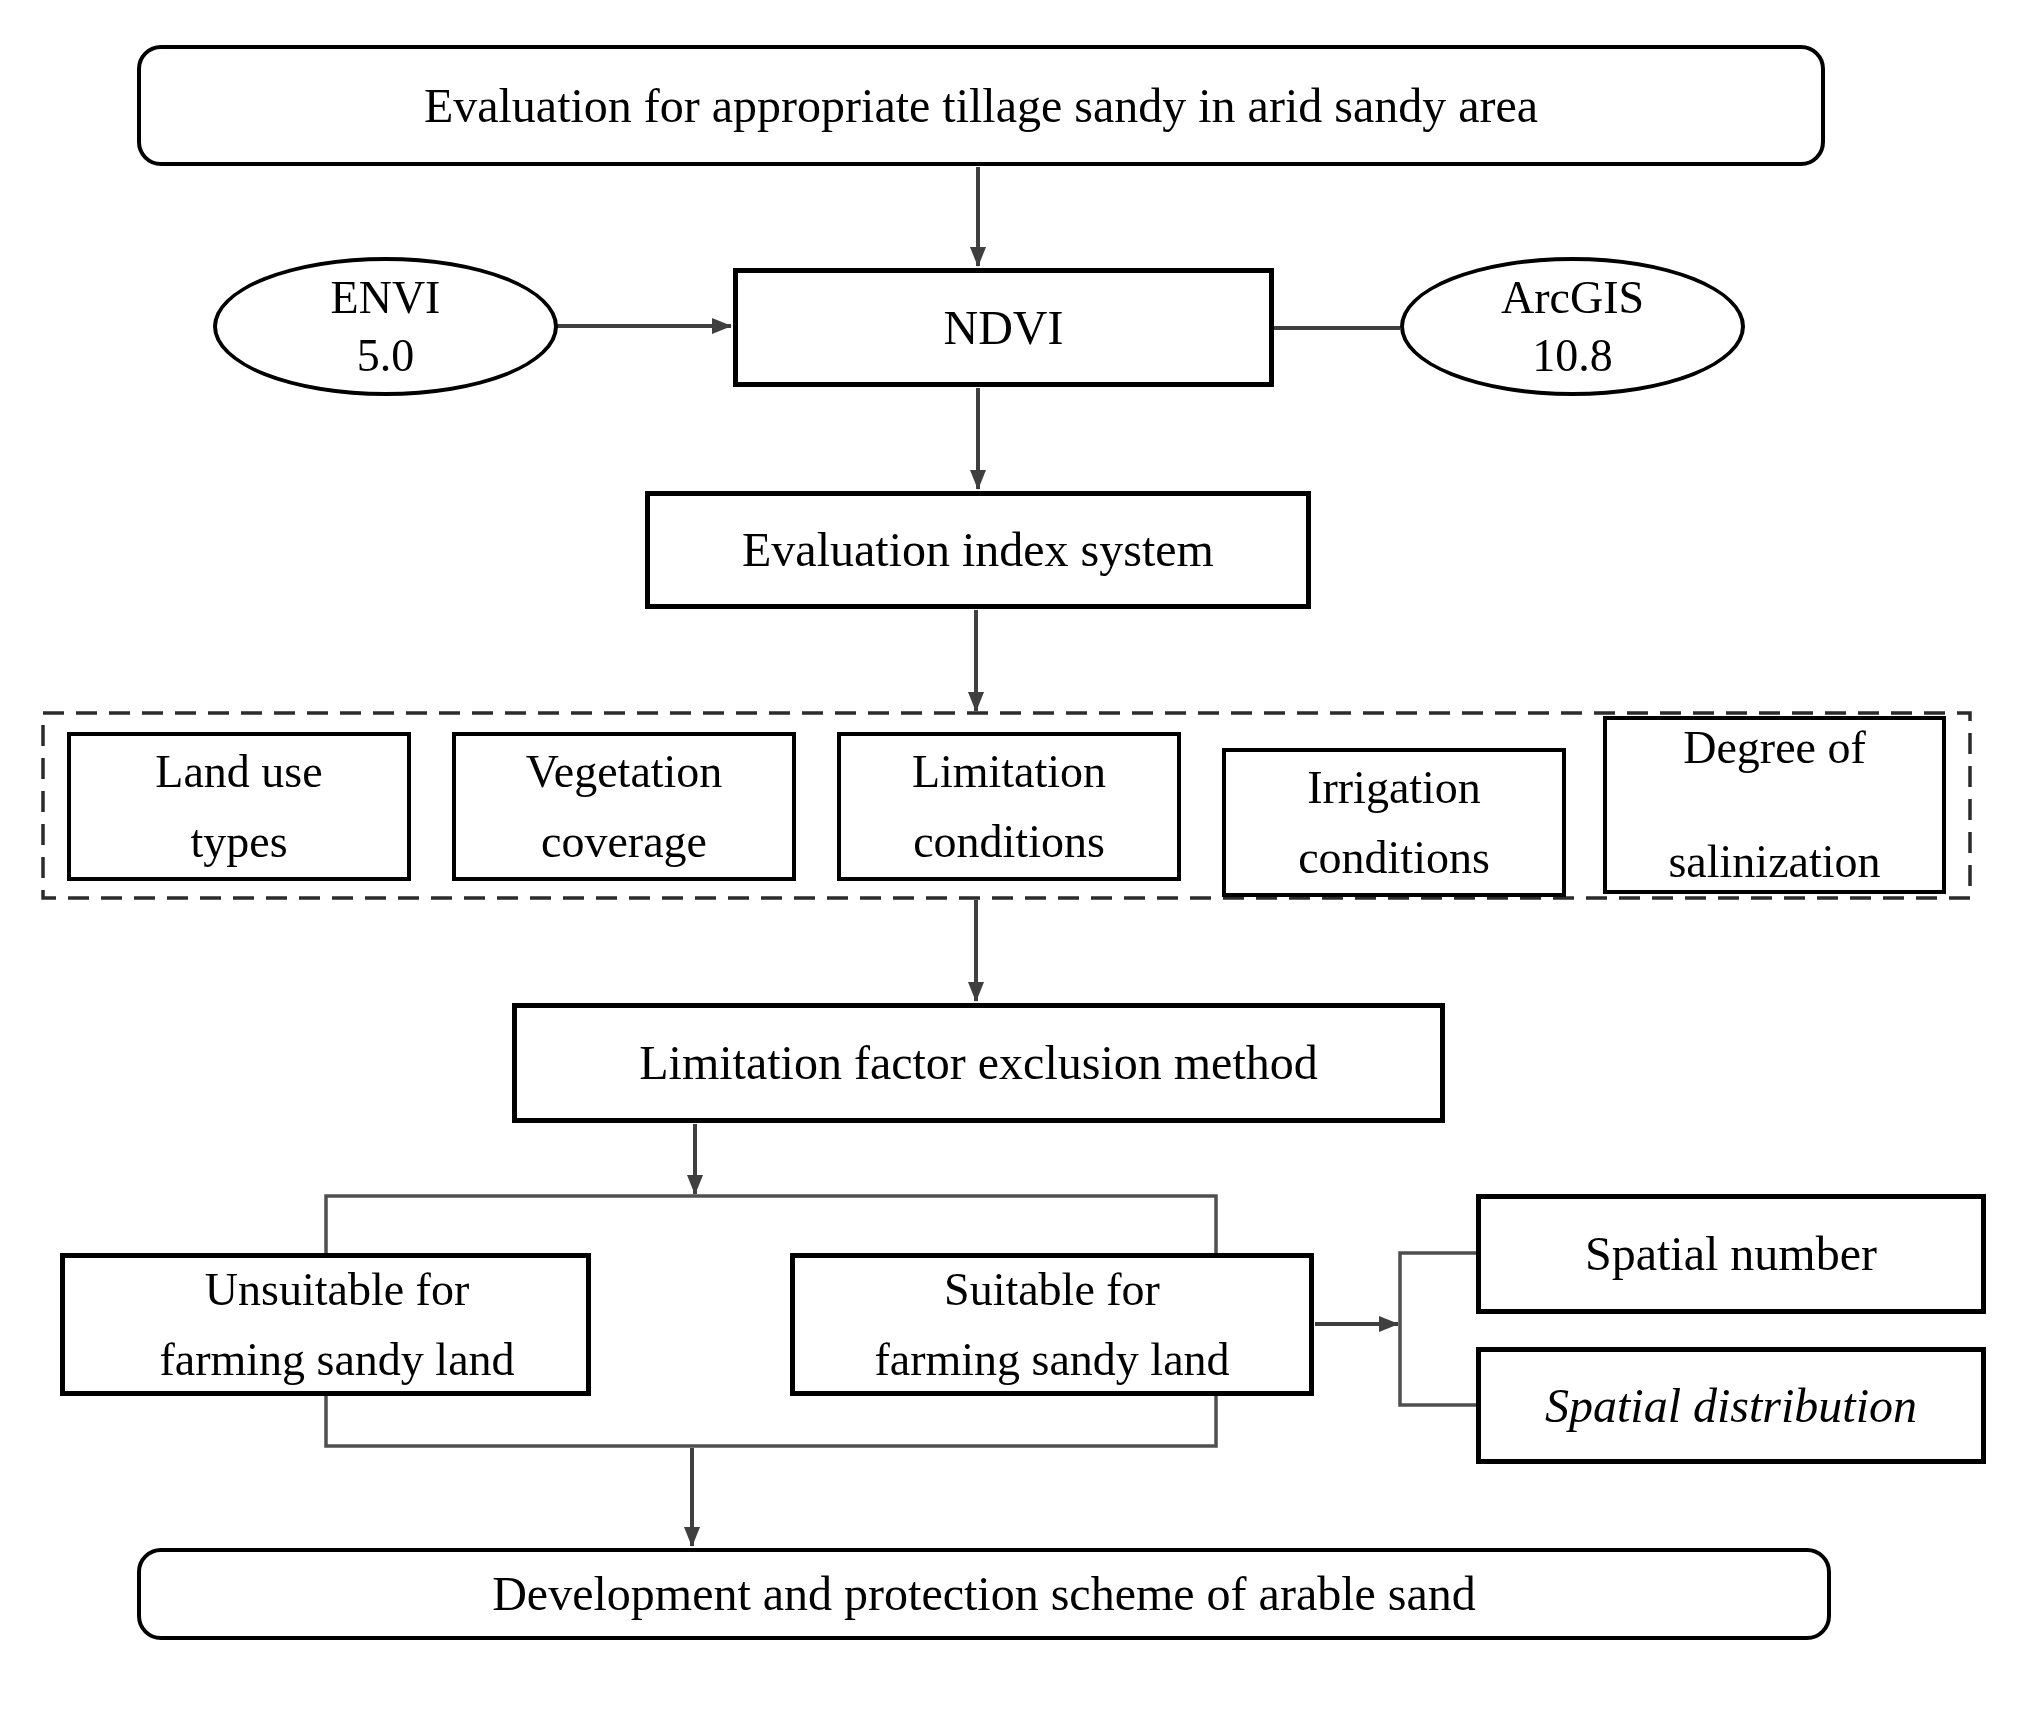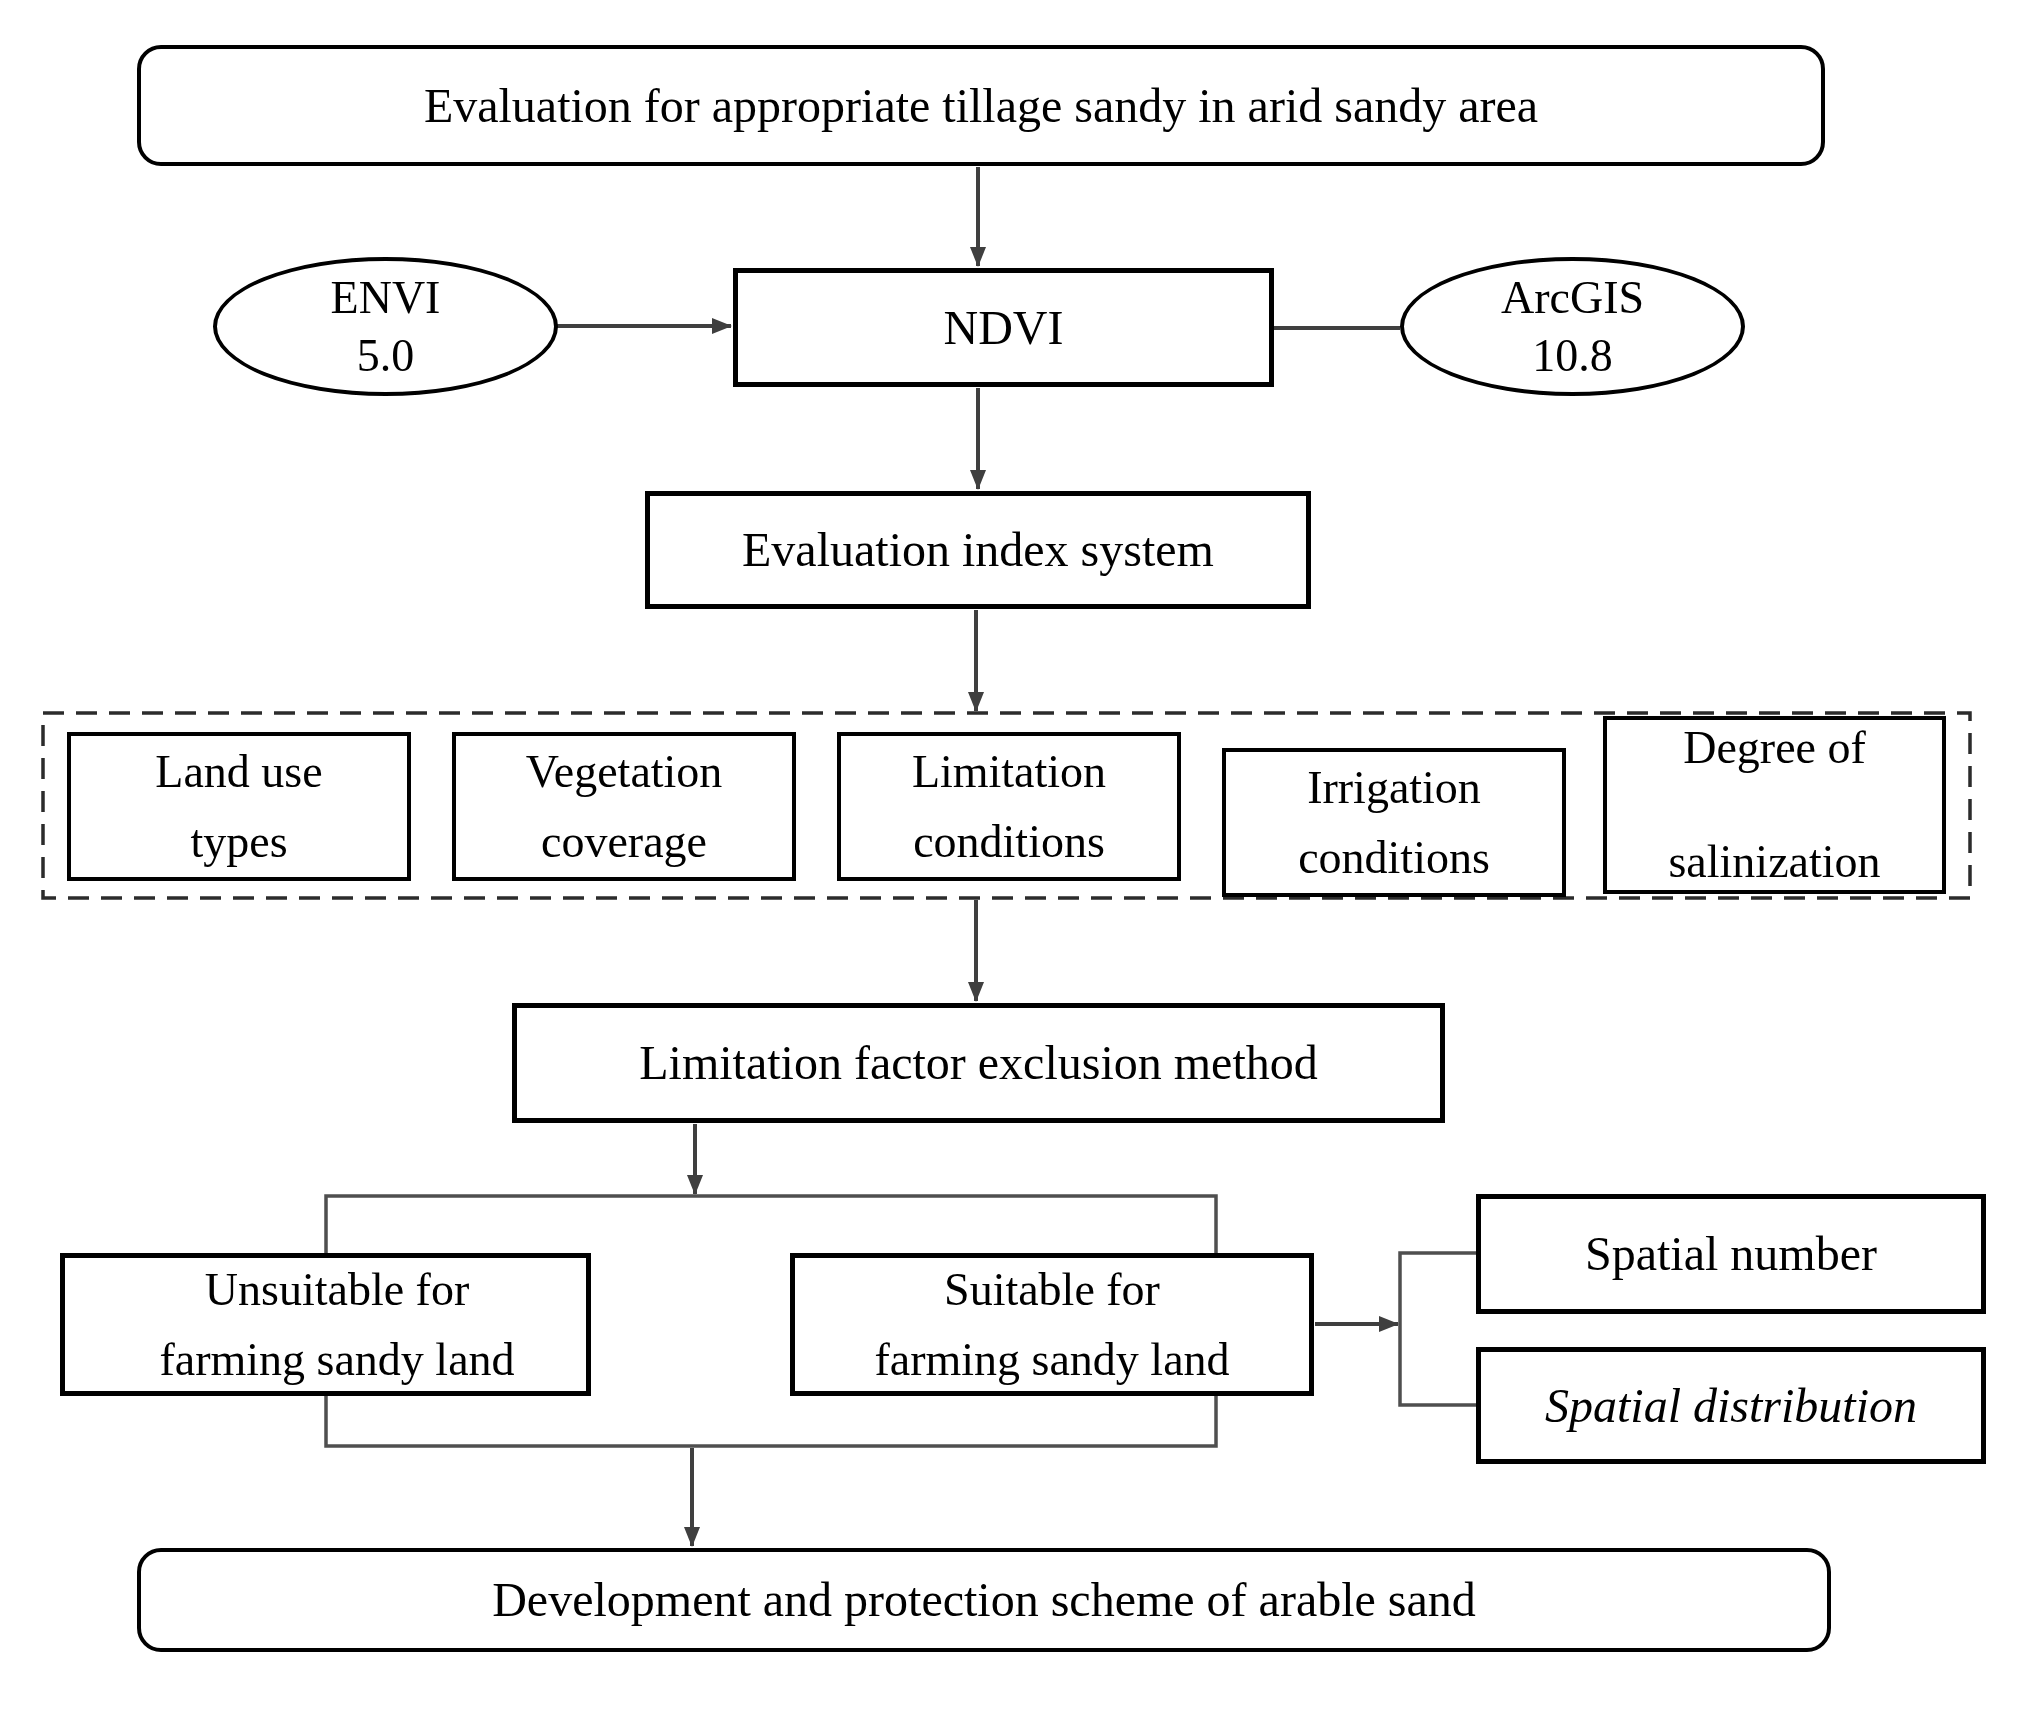--- a/index.html
+++ b/index.html
@@ -122,17 +122,17 @@
   </div>
 
   <div class="node" style="left:1476px;top:1194px;width:510px;height:120px;">
     <span>Spatial number</span>
   </div>
 
   <div class="node" style="left:1476px;top:1347px;width:510px;height:117px;font-style:italic;">
     <span>Spatial distribution</span>
   </div>
 
-  <div class="node rounded" style="left:137px;top:1548px;width:1694px;height:104px;">
+  <div class="node rounded" style="left:137px;top:1548px;width:1694px;height:92px;">
     <span>Development and protection scheme of arable sand</span>
   </div>
 
 </div>
 
 </body></html>

